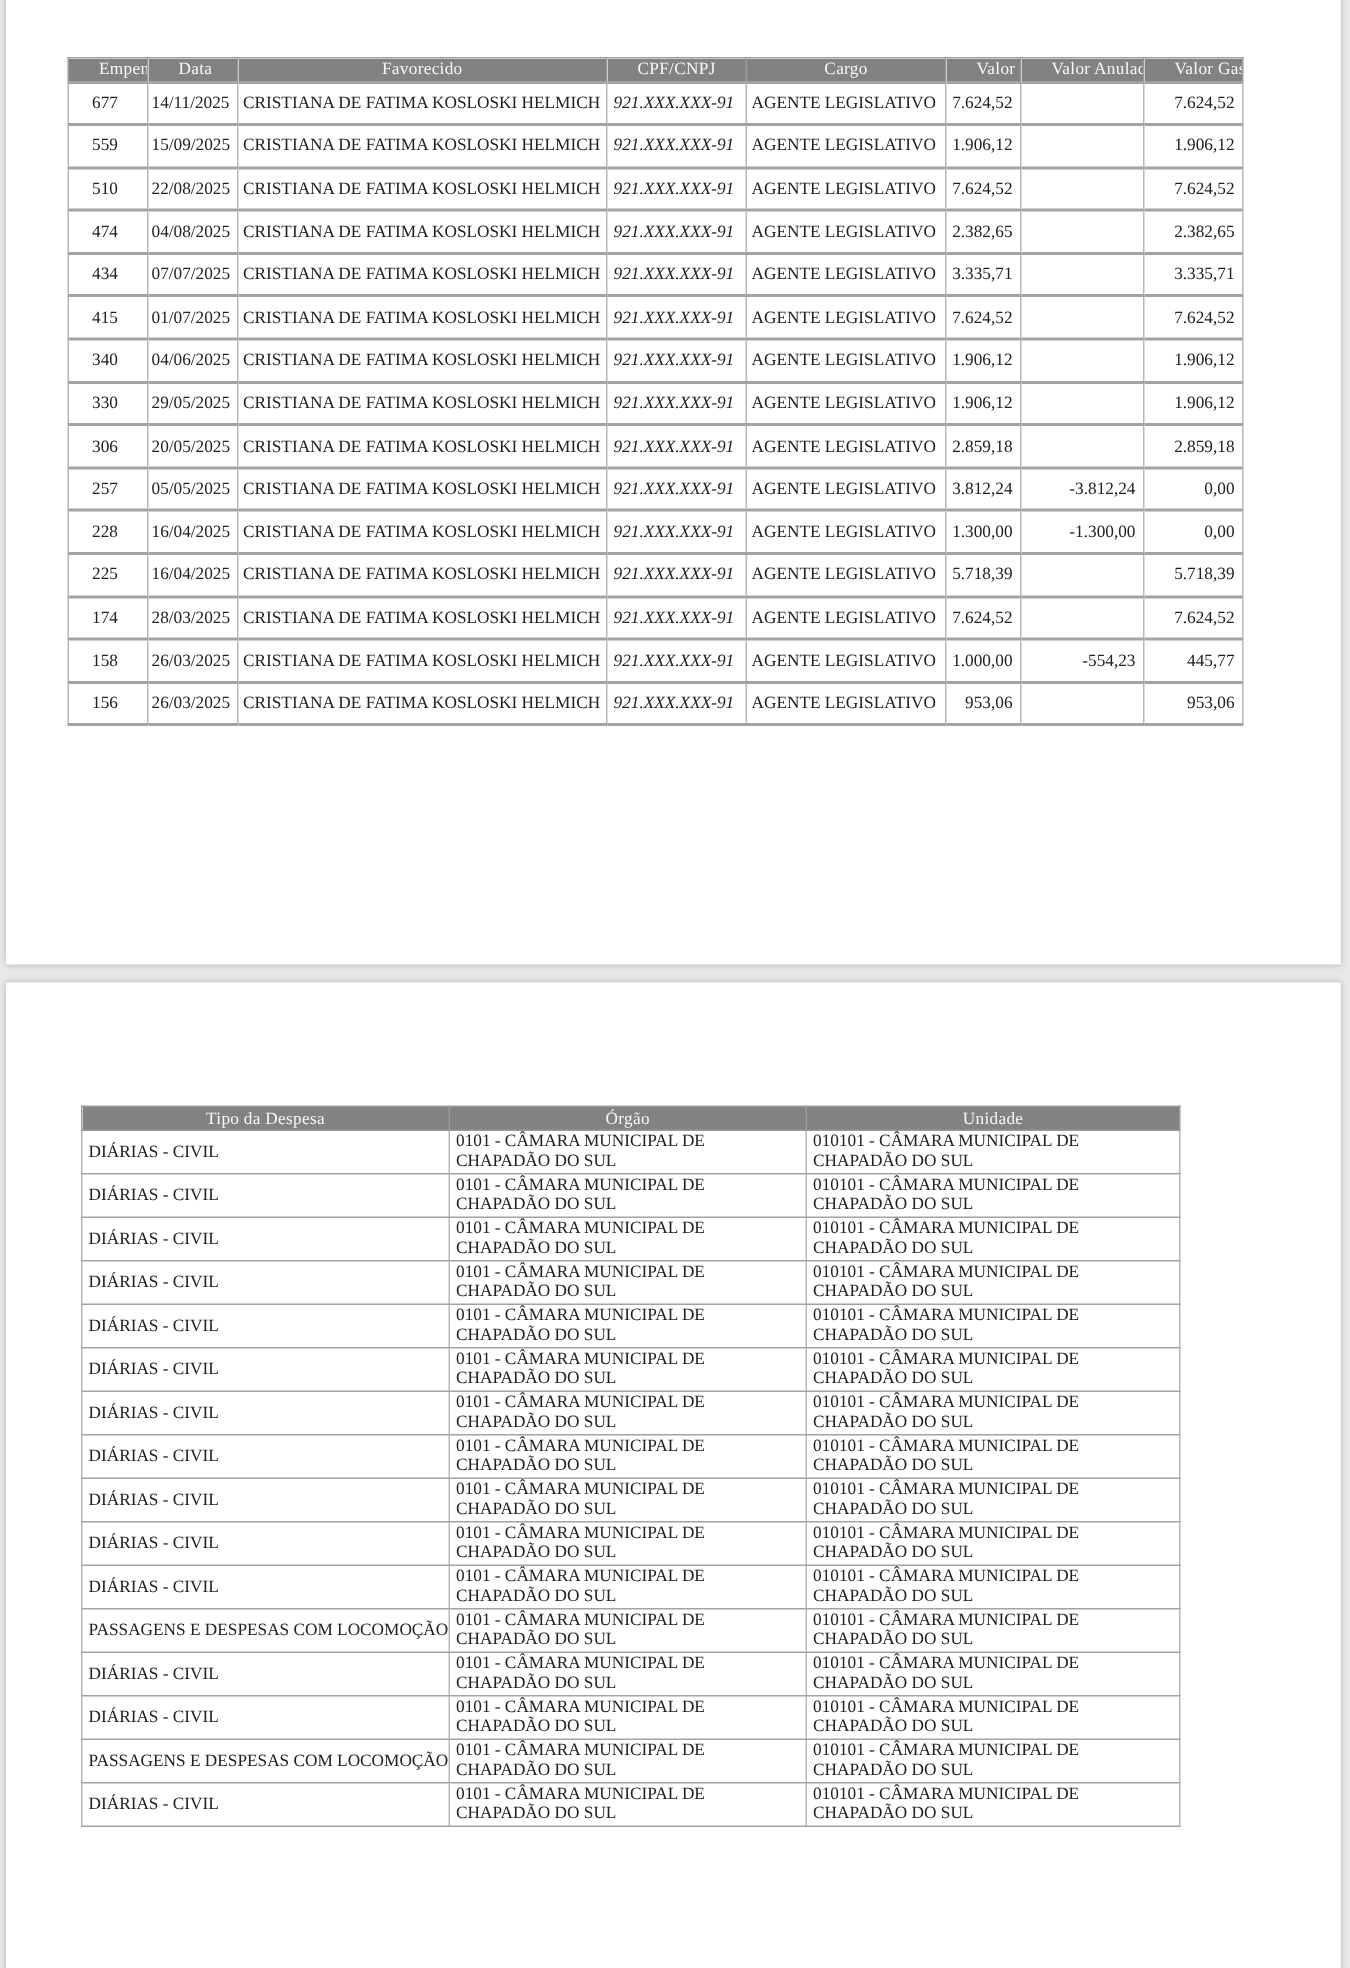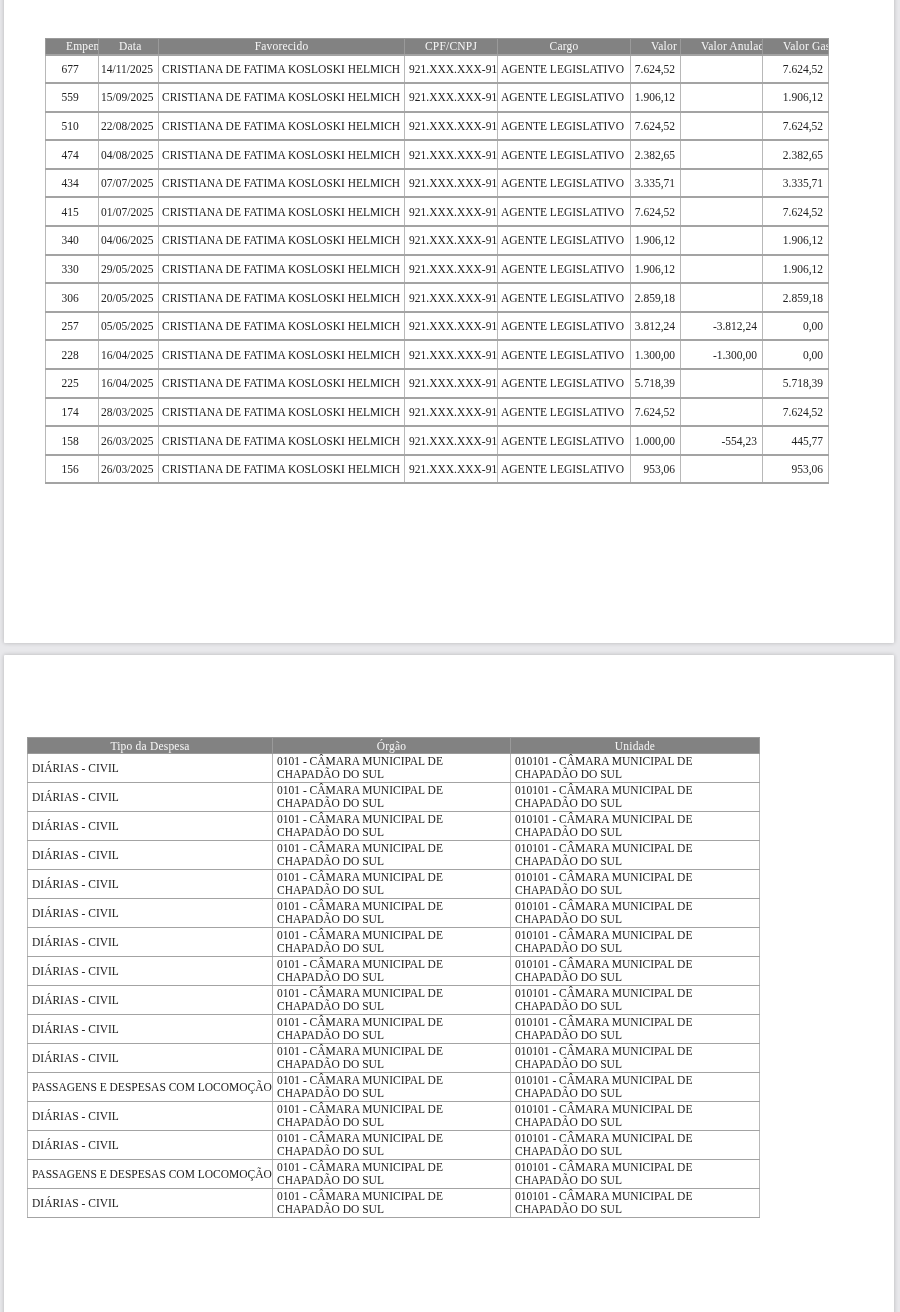--- a/index.html
+++ b/index.html
@@ -13,21 +13,21 @@
   .page {
     position:absolute; left:4px; width:890px;
     background:var(--page-bg,#ffffff);
     box-shadow:0 0 4px rgba(0,0,0,0.22);
     border-radius:1px;
   }
   #page-1 { top:-8px; height:651px; }
   #page-2 { top:655px; height:670px; }
 
   .tbl-wrap-1 { position:absolute; left:41px; top:46px; }
-  .tbl-wrap-2 { position:absolute; left:23px; top:82px; }
+  .tbl-wrap-2 { position:absolute; left:50px; top:82px; }
 
   table { border-collapse:collapse; table-layout:fixed; }
   .t1 { width:783px; }
   .t2 { width:732px; }
 
   th {
     background:var(--header-bg,#828282); color:var(--header-text,#f7f7f7);
     font-weight:normal; font-size:11.5px; height:16px;
     padding:0 20px; text-align:center; vertical-align:middle;
     border:1px solid #9a9a9a; letter-spacing:0.2px;
@@ -47,21 +47,21 @@
   .t1 col.c1 { width:60px; }
   .t1 col.c2 { width:246px; }
   .t1 col.c3 { width:93px; }
   .t1 col.c4 { width:133px; }
   .t1 col.c5 { width:50px; }
   .t1 col.c6 { width:82px; }
   .t1 col.c7 { width:66px; }
   .t1 td:nth-child(1) { text-align:center;  padding-right:4px; }
   .t1 td:nth-child(2) { text-align:left;   padding:0 2px; }
   .t1 td:nth-child(3) { text-align:left;   padding:0 3px; }
-  .t1 td:nth-child(4) { text-align:left;   padding:0 4px; }
+  .t1 td:nth-child(4) { text-align:left;   padding:0 4px;font-style:italic; }
   .t1 td:nth-child(5) { text-align:left;   padding:0 3px; }
   .t1 td:nth-child(6),
   .t1 td:nth-child(7),
   .t1 td:nth-child(8) { text-align:right;  padding-right:5px; }
 
   .t2 td { height:28.6px; line-height:13px; padding:1px 4px; text-align:left; }
   .t2 col.c0 { width:245px; }
   .t2 col.c1 { width:238px; }
   .t2 col.c2 { width:249px; }
   .t2 td:nth-child(1) { white-space:nowrap; }

